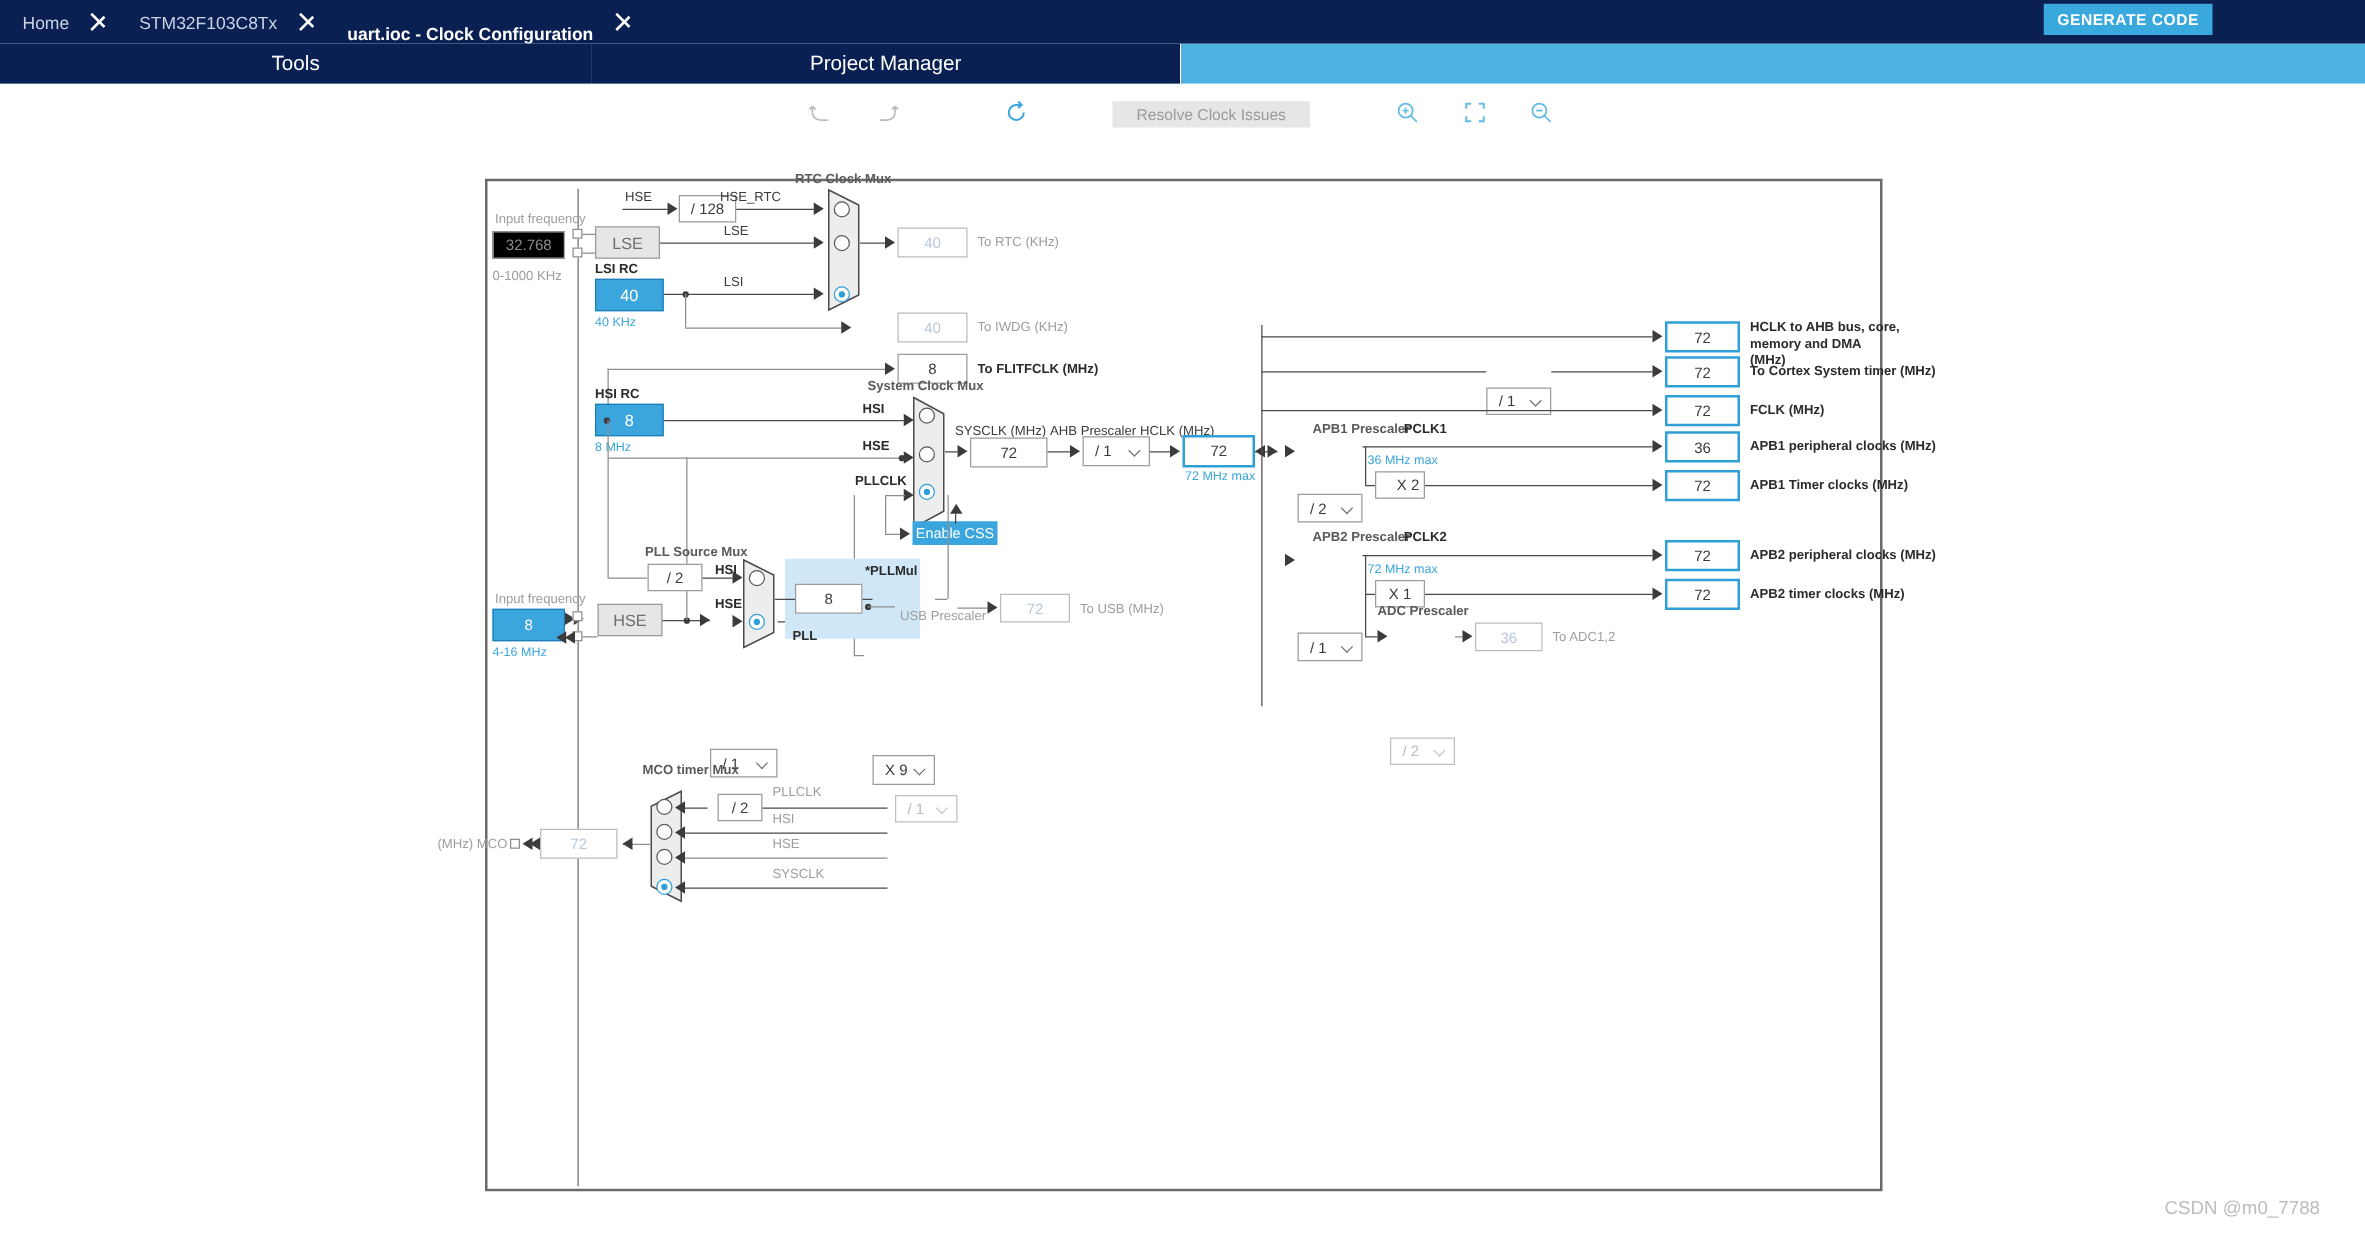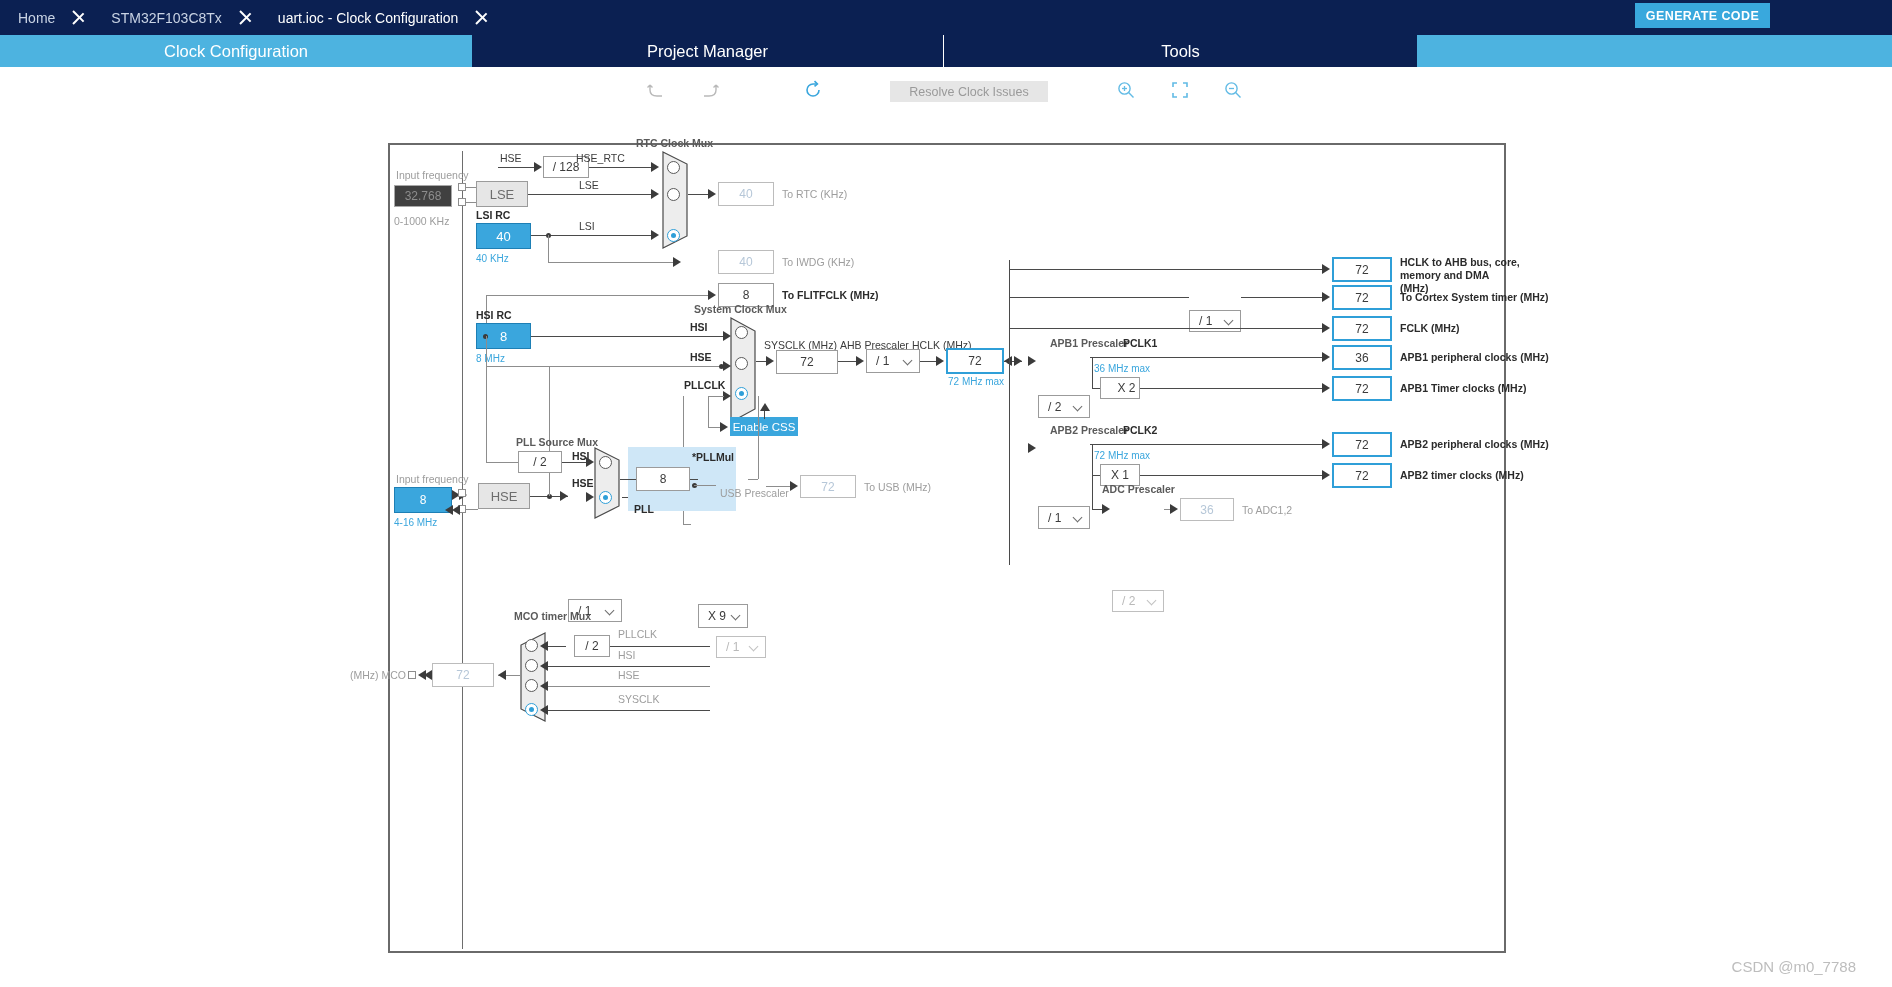--- a/index.html
+++ b/index.html
@@ -16,21 +16,21 @@
     position: absolute; left: 0; top: 0; width: 1892px; height: 35px;
     background: #0b2052;
     display: flex; align-items: center;
   }
   .crumb {
     position: relative; height: 35px;
     display: flex; align-items: center;
     color: #c9d3e4; font-size: 14px; white-space: nowrap;
     padding: 0 16px 0 18px;
   }
-  .crumb.active { color: #ffffff; font-weight: normal; }
+  .crumb.active { color: #ffffff; font-weight: bold; align-items: flex-end; }
   .crumb-sep {
     width: 22px; height: 35px; position: relative; flex: none;
   }
   .crumb-sep::before, .crumb-sep::after {
     content: ""; position: absolute; left: 2px; width: 15px; height: 2px;
     background: #ffffff;
   }
   .crumb-sep::before { top: 10px; transform: rotate(45deg); transform-origin: left center; }
   .crumb-sep::after  { top: 23px; transform: rotate(-45deg); transform-origin: left center; }
 
@@ -101,21 +101,21 @@
 
   
   .box {
     border: 1px solid #9b9b9b; background: #ffffff;
     display: flex; align-items: center; justify-content: center;
     font-size: 12px; color: #3b3b3b;
   }
   .box.dim { color: #b6c7d8; border-color: #bcbcbc; }
   .box.hi  { background: #3aa6dd; color: #ffffff; border: 1px solid #1d7fb5; }
   .box.gray{ background: #e6e6e6; color: #6d6d6d; border: 1px solid #9b9b9b; }
-  .box.grayfield { background: #404040; color: #8d8d8d; border: 1px solid #a8a8a8; font-size: 12px; }
+  .box.grayfield { background: #000000; color: #8d8d8d; border: 1px solid #a8a8a8; font-size: 12px; }
 
   .sel-box { border: 2px solid #2f9fd8; background:#fff; display:flex; align-items:center; justify-content:center; font-size:12px; color:#3b3b3b;}
 
   
   .combo {
     border: 1px solid #9b9b9b; background: #ffffff;
     display: flex; align-items: center;
     font-size: 12px; color: #3b3b3b; cursor: pointer;
     padding-left: 9px; position: relative;
   }
@@ -199,23 +199,22 @@
   </div>
   <div class="crumb-sep"></div>
   <div class="crumb active">
     <span>uart.ioc - Clock Configuration</span>
   </div>
   <div class="crumb-sep"></div>
   <div id="generate-code-button">GENERATE CODE</div>
 </div>
 
 <div id="tab-bar">
-  <div class="tab selected" id="tab-clock">Clock Configuration</div>
+  <div class="tab" id="tab-tools">Tools</div>
   <div class="tab" id="tab-project">Project Manager</div>
-  <div class="tab" id="tab-tools">Tools</div>
 </div>
 
 <div id="toolbar">
   <div class="tool-icon" id="undo-icon">
     <svg width="20" height="18" viewBox="0 0 20 18">
       <path d="M4 9 L4 4 M4 4 L1.5 6.5 M4 4 L6.5 6.5" fill="none" stroke="#b9b9b9" stroke-width="1.4"></path>
       <path d="M4 9 C4 13 7 15 11 15 L16 15" fill="none" stroke="#b9b9b9" stroke-width="1.4"></path>
     </svg>
   </div>
   <div class="tool-icon" id="redo-icon">

